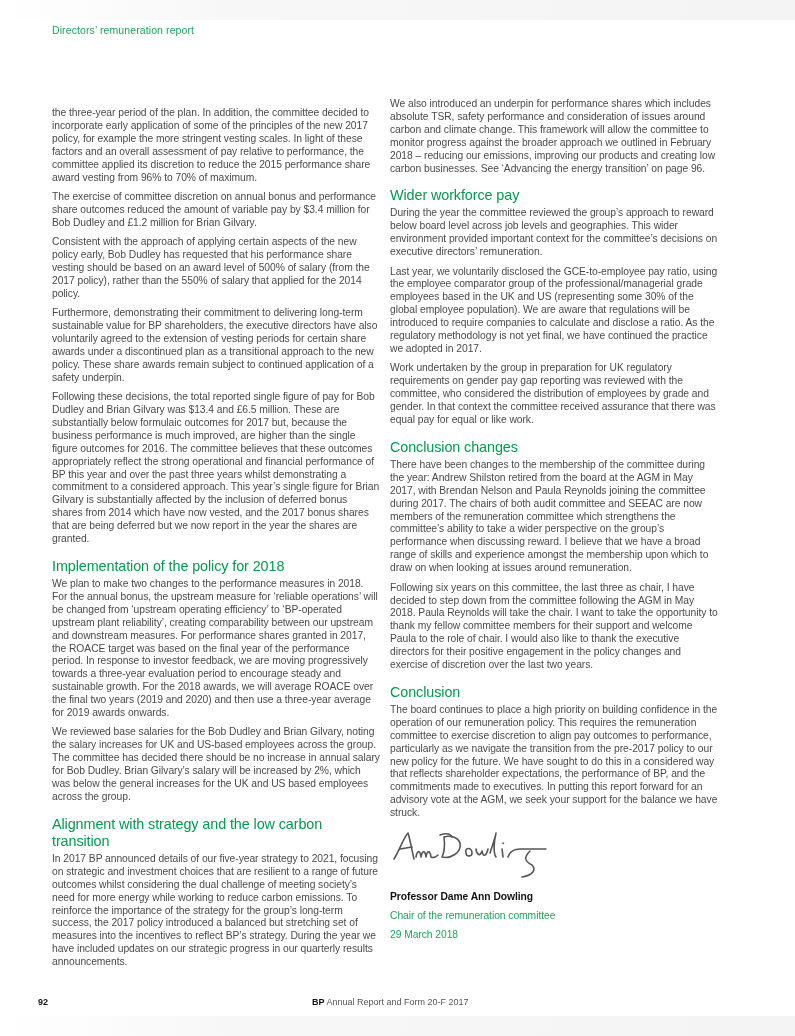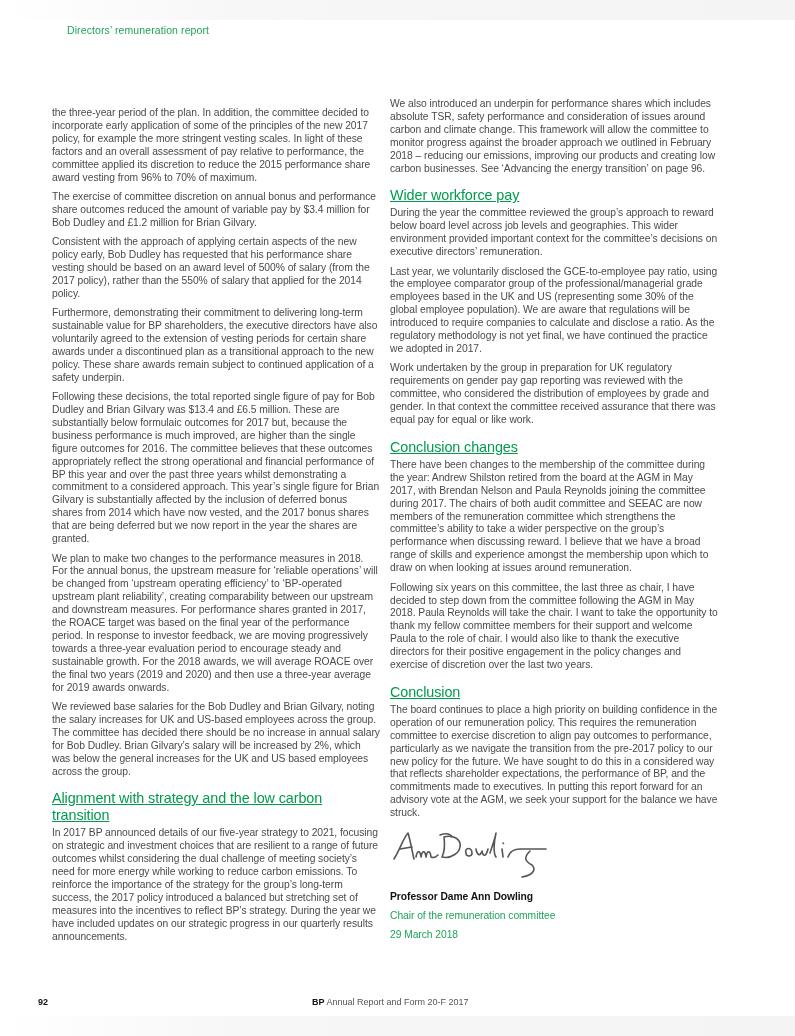--- a/index.html
+++ b/index.html
@@ -11,33 +11,33 @@
     }
     .topband {
       position: absolute; left: 0; top: 0; width: 795px; height: 20px;
       background: linear-gradient(to right, #ffffff 0%, #f6f7f6 30%, #f3f4f3 100%);
     }
     .bottomband {
       position: absolute; left: 0; bottom: 0; width: 795px; height: 20px;
       background: linear-gradient(to right, #ffffff 0%, #f6f7f6 30%, #f3f4f3 100%);
     }
     .section-label {
-      position: absolute; left: 67px; top: 24px;
+      position: absolute; left: 52px; top: 24px;
       font-size: 10.5px; color: #1fa35a; letter-spacing: 0.1px;
     }
     .col {
       position: absolute; top: 107px; width: 328px;
       font-size: 10.3px; line-height: 12.9px; letter-spacing: -0.05px;
     }
     .col-left { left: 52px; }
     .col-right { left: 390px; top: 98px; width: 330px; }
     .col p { margin: 0 0 6.5px 0; }
     .col h2 {
       margin: 12px 0 3px 0; font-weight: normal;
-      font-size: 14.4px; line-height: 17px; color: #009b4d; letter-spacing: -0.1px; text-decoration: underline;
+      font-size: 14.4px; line-height: 17px; color: #009b4d; letter-spacing: -0.1px;
     }
     .signature { margin: 6px 0 8px 0; height: 56px; }
     .sig-name { font-weight: bold; color: #111111; margin: 0; }
     .sig-role, .sig-date { color: #1fa35a; margin: 0; }
     .footer-page {
       position: absolute; left: 38px; top: 997px;
       font-size: 9px; font-weight: bold; color: #111111;
     }
     .footer-title {
       position: absolute; left: 312px; top: 997px;
@@ -52,20 +52,21 @@
 
 <div class="section-label">Directors’ remuneration report</div>
 
 <div class="col col-left">
   <p>the three-year period of the plan. In addition, the committee decided to incorporate early application of some of the principles of the new 2017 policy, for example the more stringent vesting scales. In light of these factors and an overall assessment of pay relative to performance, the committee applied its discretion to reduce the 2015 performance share award vesting from 96% to 70% of maximum.</p>
   <p>The exercise of committee discretion on annual bonus and performance share outcomes reduced the amount of variable pay by $3.4 million for Bob Dudley and £1.2 million for Brian Gilvary.</p>
   <p>Consistent with the approach of applying certain aspects of the new policy early, Bob Dudley has requested that his performance share vesting should be based on an award level of 500% of salary (from the 2017 policy), rather than the 550% of salary that applied for the 2014 policy.</p>
   <p>Furthermore, demonstrating their commitment to delivering long-term sustainable value for BP shareholders, the executive directors have also voluntarily agreed to the extension of vesting periods for certain share awards under a discontinued plan as a transitional approach to the new policy. These share awards remain subject to continued application of a safety underpin.</p>
   <p>Following these decisions, the total reported single figure of pay for Bob Dudley and Brian Gilvary was $13.4 and £6.5 million. These are substantially below formulaic outcomes for 2017 but, because the business performance is much improved, are higher than the single figure outcomes for 2016. The committee believes that these outcomes appropriately reflect the strong operational and financial performance of BP this year and over the past three years whilst demonstrating a commitment to a considered approach. This year’s single figure for Brian Gilvary is substantially affected by the inclusion of deferred bonus shares from 2014 which have now vested, and the 2017 bonus shares that are being deferred but we now report in the year the shares are granted.</p>
 
+  <h2>Implementation of the policy for 2018</h2>
   <p>We plan to make two changes to the performance measures in 2018. For the annual bonus, the upstream measure for ‘reliable operations’ will be changed from ‘upstream operating efficiency’ to ‘BP-operated upstream plant reliability’, creating comparability between our upstream and downstream measures. For performance shares granted in 2017, the ROACE target was based on the final year of the performance period. In response to investor feedback, we are moving progressively towards a three-year evaluation period to encourage steady and sustainable growth. For the 2018 awards, we will average ROACE over the final two years (2019 and 2020) and then use a three-year average for 2019 awards onwards.</p>
   <p>We reviewed base salaries for the Bob Dudley and Brian Gilvary, noting the salary increases for UK and US-based employees across the group. The committee has decided there should be no increase in annual salary for Bob Dudley. Brian Gilvary’s salary will be increased by 2%, which was below the general increases for the UK and US based employees across the group.</p>
 
   <h2>Alignment with strategy and the low carbon transition</h2>
   <p>In 2017 BP announced details of our five-year strategy to 2021, focusing on strategic and investment choices that are resilient to a range of future outcomes whilst considering the dual challenge of meeting society’s need for more energy while working to reduce carbon emissions. To reinforce the importance of the strategy for the group’s long-term success, the 2017 policy introduced a balanced but stretching set of measures into the incentives to reflect BP’s strategy. During the year we have included updates on our strategic progress in our quarterly results announcements.</p>
 </div>
 
 <div class="col col-right">
   <p>We also introduced an underpin for performance shares which includes absolute TSR, safety performance and consideration of issues around carbon and climate change. This framework will allow the committee to monitor progress against the broader approach we outlined in February 2018 – reducing our emissions, improving our products and creating low carbon businesses. See ‘Advancing the energy transition’ on page 96.</p>
 

